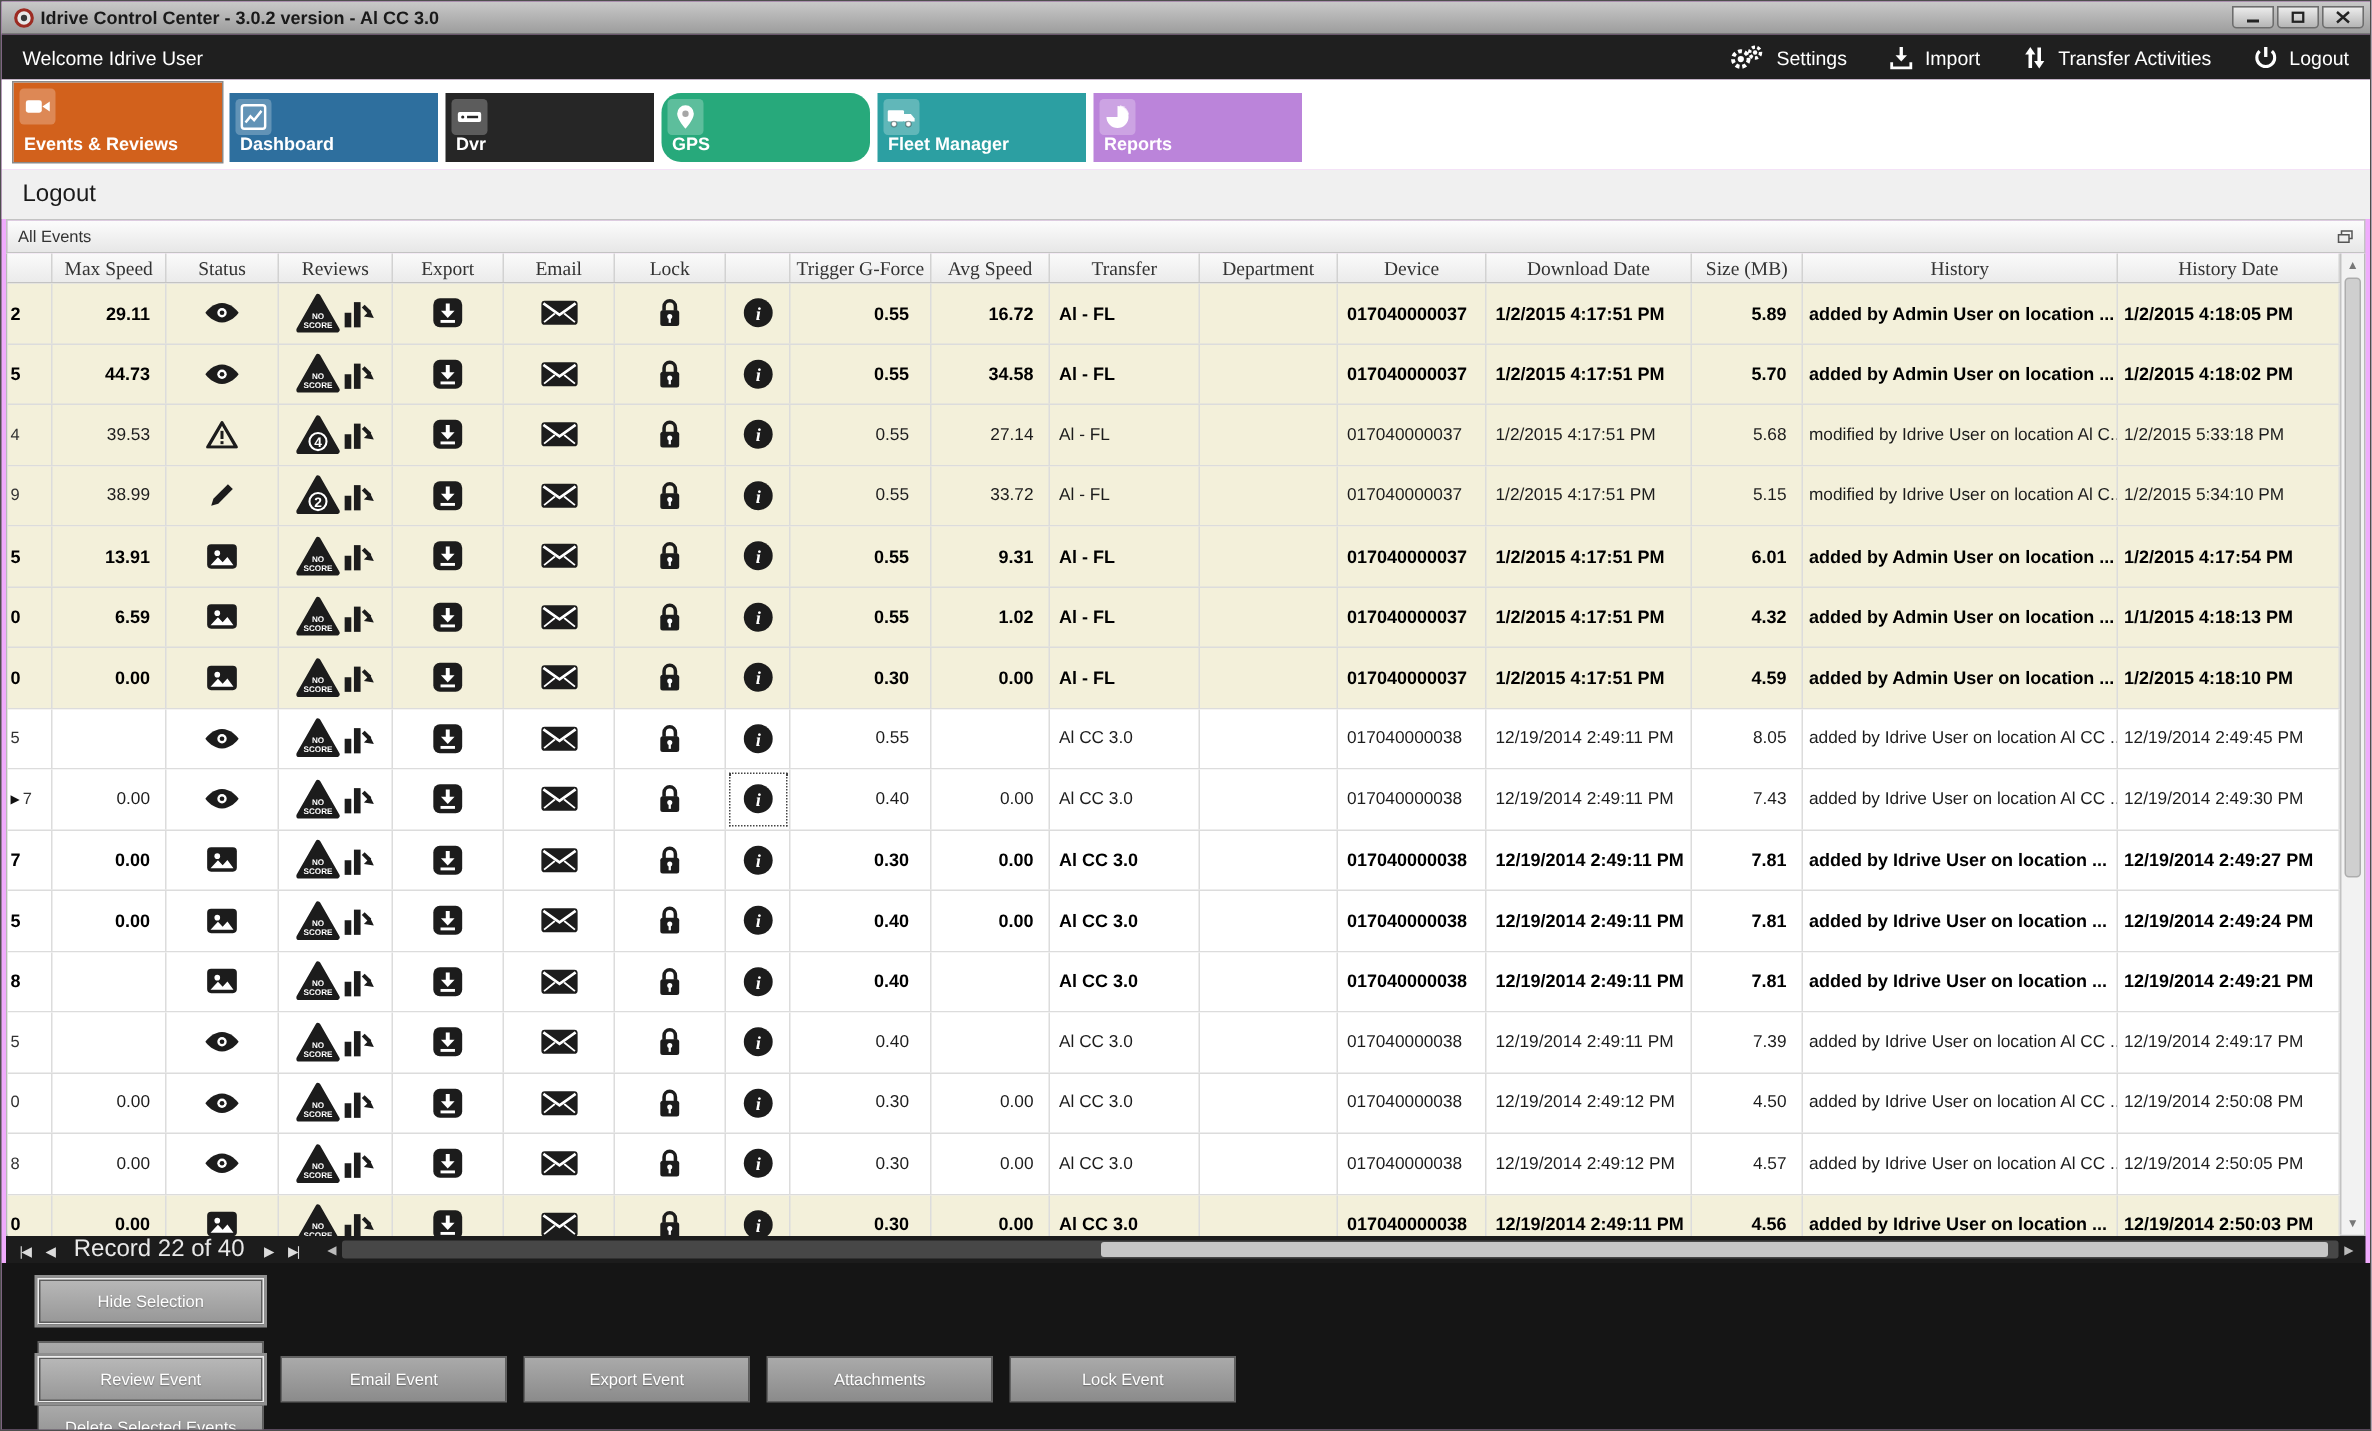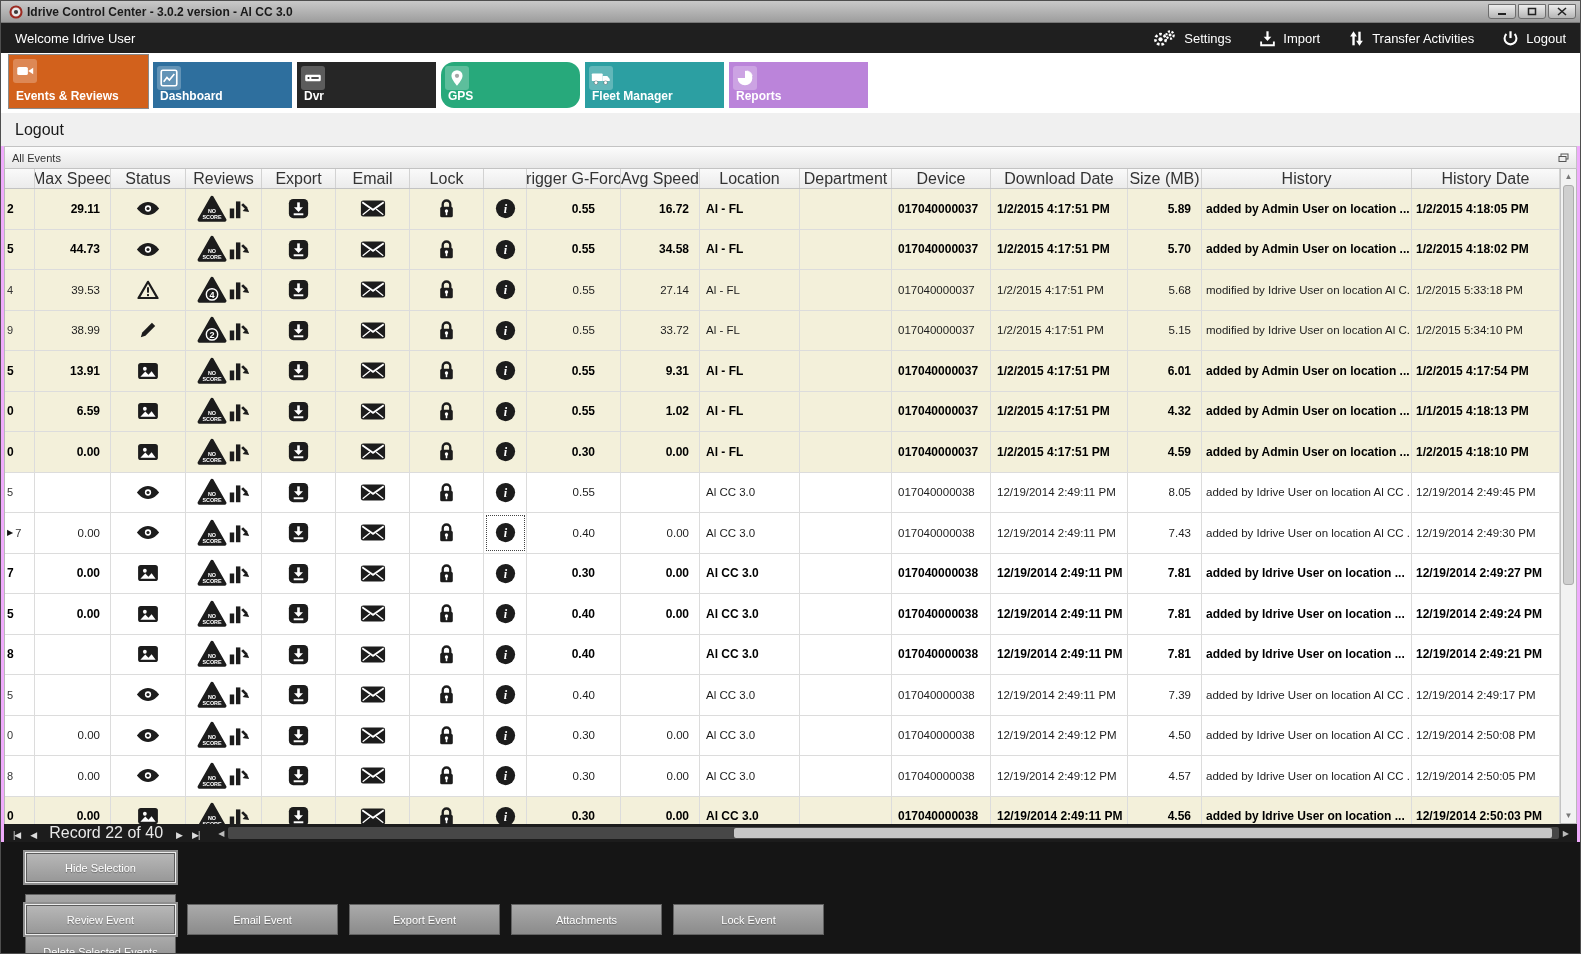--- a/index.html
+++ b/index.html
@@ -43,31 +43,31 @@
     display:flex; align-items:center; padding:0 7px; font-size:11px; color:#333; }
   .panel-ic { margin-left:auto; display:inline-flex; cursor:pointer; }
 
   
   .grid { position:absolute; top:168px; left:3px; right:3px; height:655px; background:#fff;
     border:1px solid #b9b9b9; border-top:none; display:flex;
     --cols: 30px 76px 75px 76px 74px 74px 74px 43px 94px 79px 100px 92px 99px 137px 74px 210px minmax(0,1fr); }
   .grid-left { flex:1; min-width:0; }
   .grid-header { display:grid; grid-template-columns:var(--cols); height:20px;
     background:linear-gradient(#fafafa,#ebebeb); border-bottom:1px solid #c3c3c3; }
-  .gh { font-size:16px; color:#333; display:flex; align-items:center; justify-content:center;
-    border-right:1px solid #d2d2d2; overflow:hidden; white-space:nowrap; }
+  .gh { font-size:13px; color:#333; display:flex; align-items:center; justify-content:center;
+    border-right:1px solid #d2d2d2; overflow:hidden; white-space:nowrap;font-family:Liberation Serif, serif; }
   .grid-body { height:635px; overflow:hidden; }
   .grid-row { display:grid; grid-template-columns:var(--cols); height:40.5px;
     border-bottom:1px solid #dcdcdc; background:#fff; }
   .grid-row.sel { background:#f3f0da; }
   .cell { border-right:1px solid #dcdcdc; display:flex; align-items:center; overflow:hidden;
     font-size:11.5px; color:#1c1c1c; white-space:nowrap; }
   .grid-row.bold .cell { font-weight:bold; font-size:12px; color:#000; }
   .cell.num { justify-content:flex-end; padding-right:10px; }
-  .cell.gnum { justify-content:flex-end; padding-right:25px; }
+  .cell.gnum { justify-content:flex-end; padding-right:14px; }
   .cell.txt { padding-left:6px; }
   .cell.hist { padding-left:4px; }
   .cell.ctr { justify-content:center; }
   .cell.rev { justify-content:center; gap:1px; }
   .cell.focus { outline:1px dotted #444; outline-offset:-3px; }
   .cell.edge { padding-left:2px; gap:2px; font-size:11px; color:#333; }
   .mk { font-size:8px; color:#111; }
   .ic { display:inline-flex; align-items:center; cursor:pointer; }
 
   
@@ -256,21 +256,21 @@
           <div class="gh"></div>
           <div class="gh">Max Speed</div>
           <div class="gh">Status</div>
           <div class="gh">Reviews</div>
           <div class="gh">Export</div>
           <div class="gh">Email</div>
           <div class="gh">Lock</div>
           <div class="gh"></div>
           <div class="gh">Trigger G-Force</div>
           <div class="gh">Avg Speed</div>
-          <div class="gh">Location</div>
+          <div class="gh">Transfer</div>
           <div class="gh">Department</div>
           <div class="gh">Device</div>
           <div class="gh">Download Date</div>
           <div class="gh">Size (MB)</div>
           <div class="gh">History</div>
           <div class="gh">History Date</div>
         </div>
       <div class="grid-body" id="grid-body">
           <div class="grid-row sel bold">
             <div class="cell edge">

